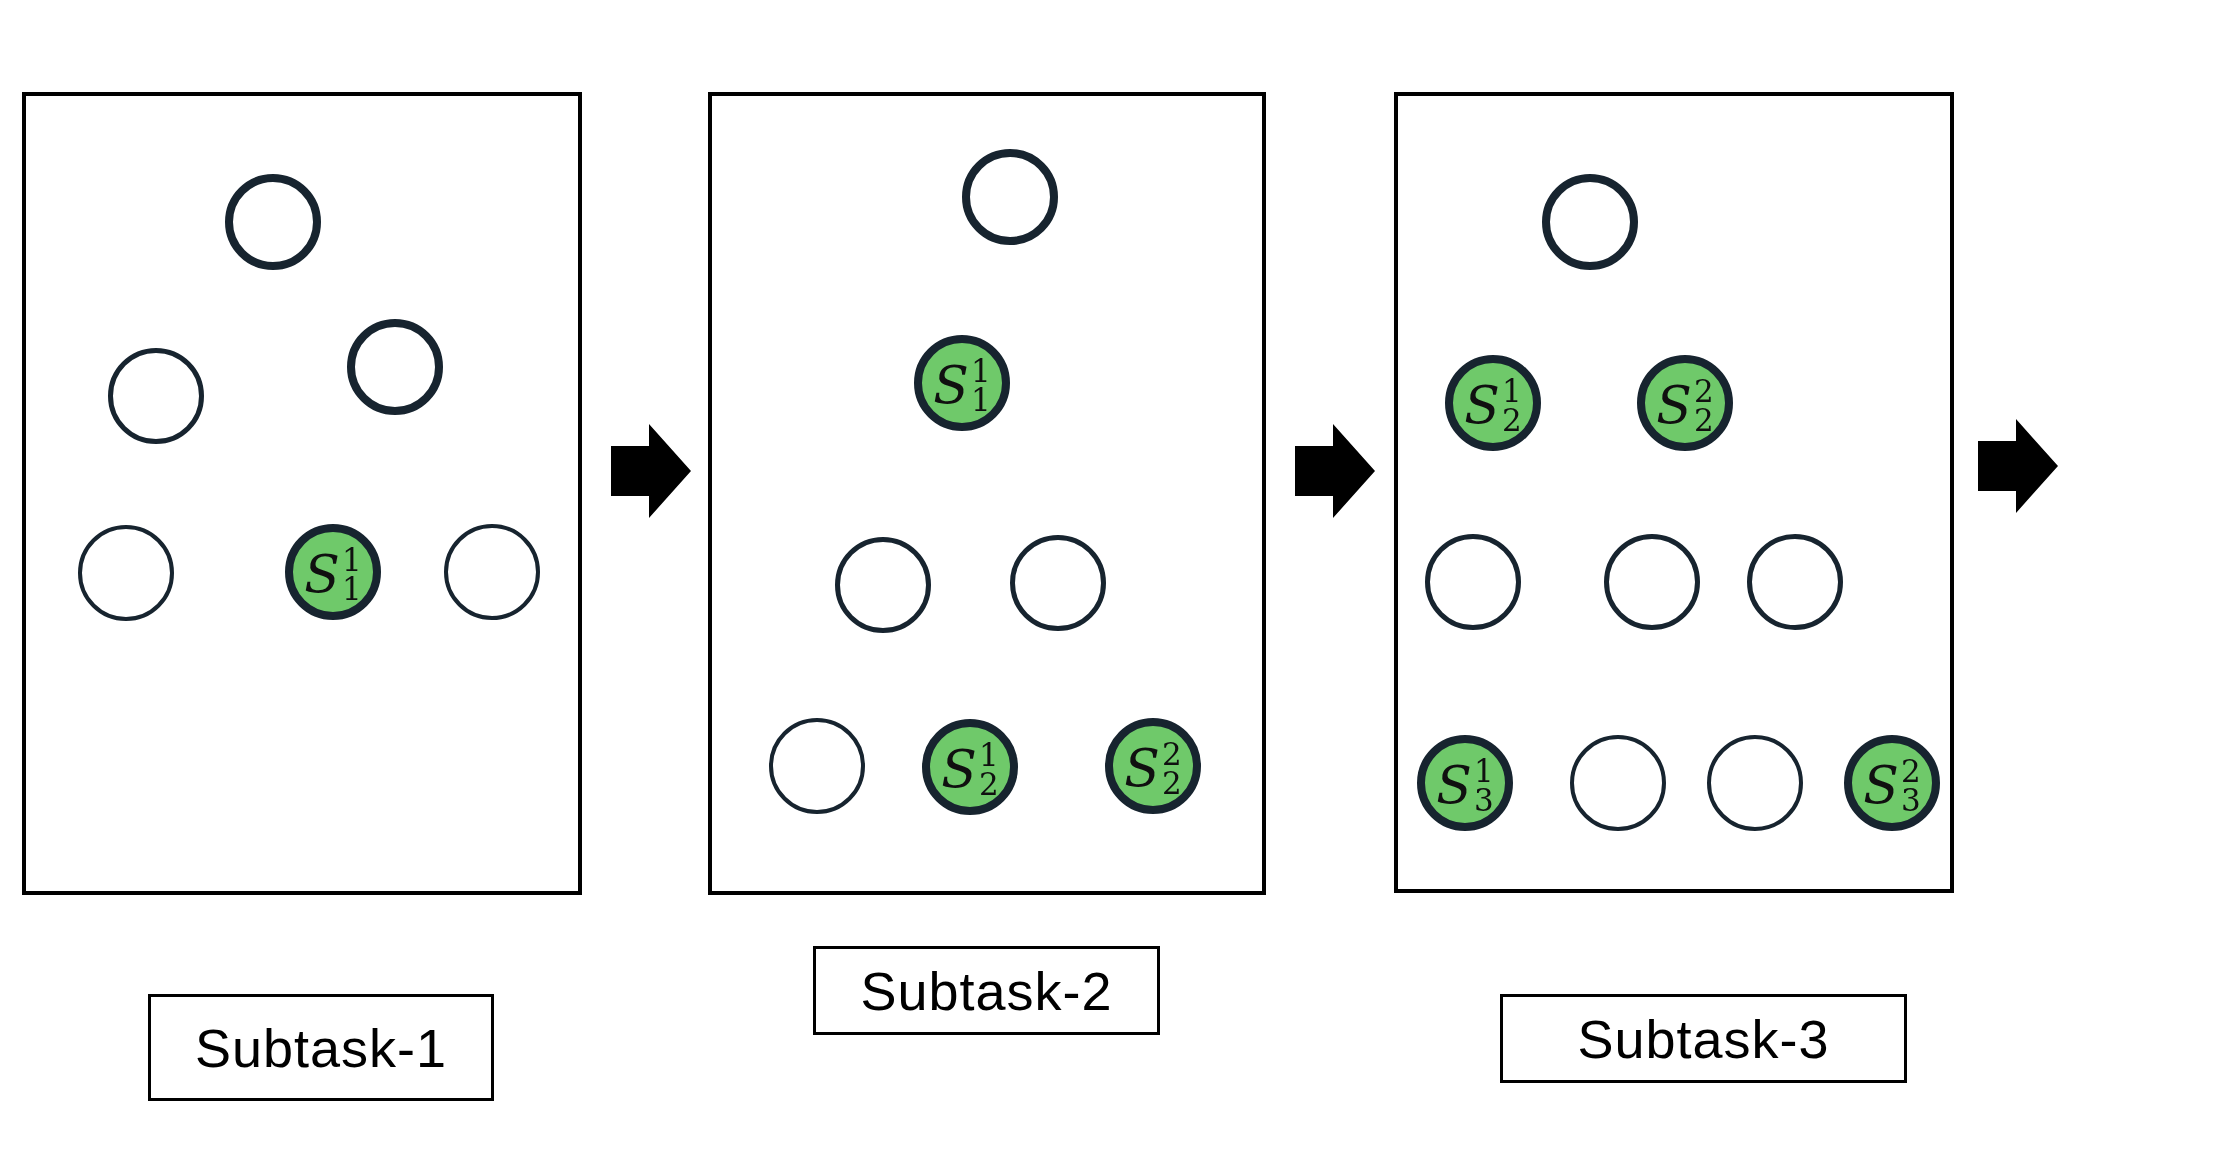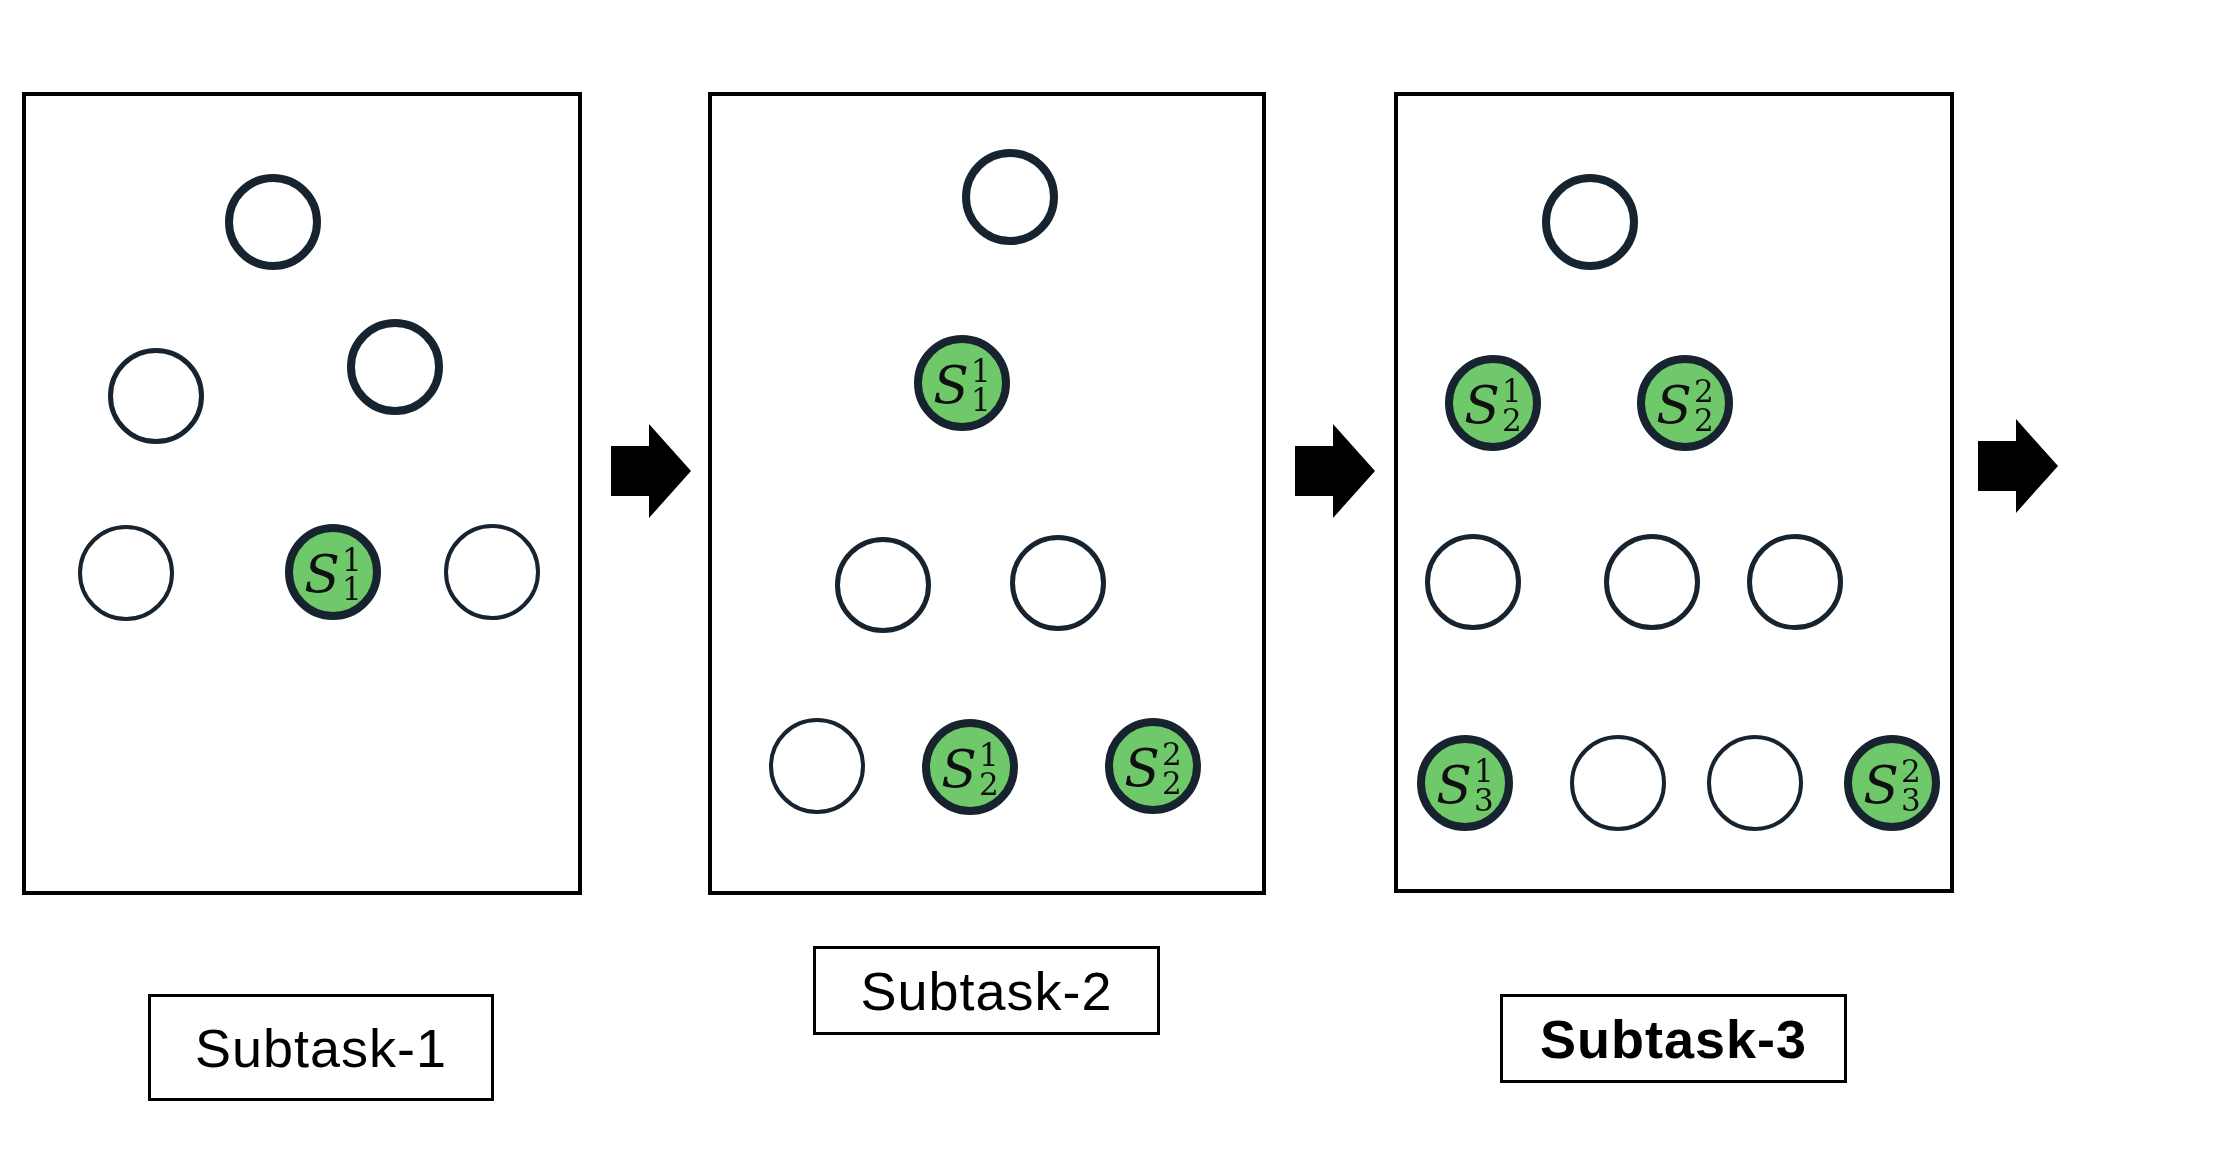--- a/index.html
+++ b/index.html
@@ -180,14 +180,14 @@
     <div class="tree-node" style="left: 1707px; top: 735px; border: 4px solid rgb(23, 36, 47);"></div>
     <div class="tree-node green" style="left: 1844px; top: 735px; border: 8px solid rgb(23, 36, 47);">
       <span class="node-label">
         <span class="base">S</span>
         <span class="scripts">
           <span>2</span>
           <span>3</span>
         </span>
       </span>
     </div>
-    <div class="caption" style="left: 1500px; top: 994px; width: 347px; height: 89px; font-weight: bold;">Subtask-3</div>
+    <div class="caption" style="left: 1500px; top: 994px; width: 407px; height: 89px;">Subtask-3</div>
   </div>
 
 </body></html>

